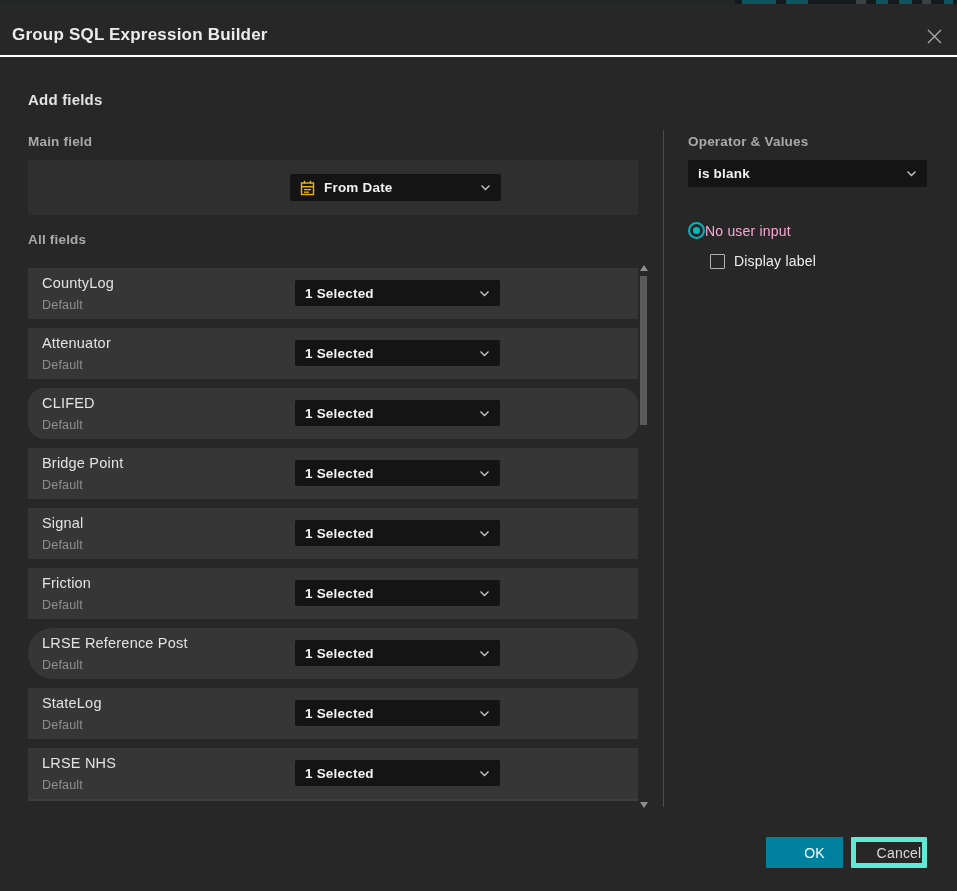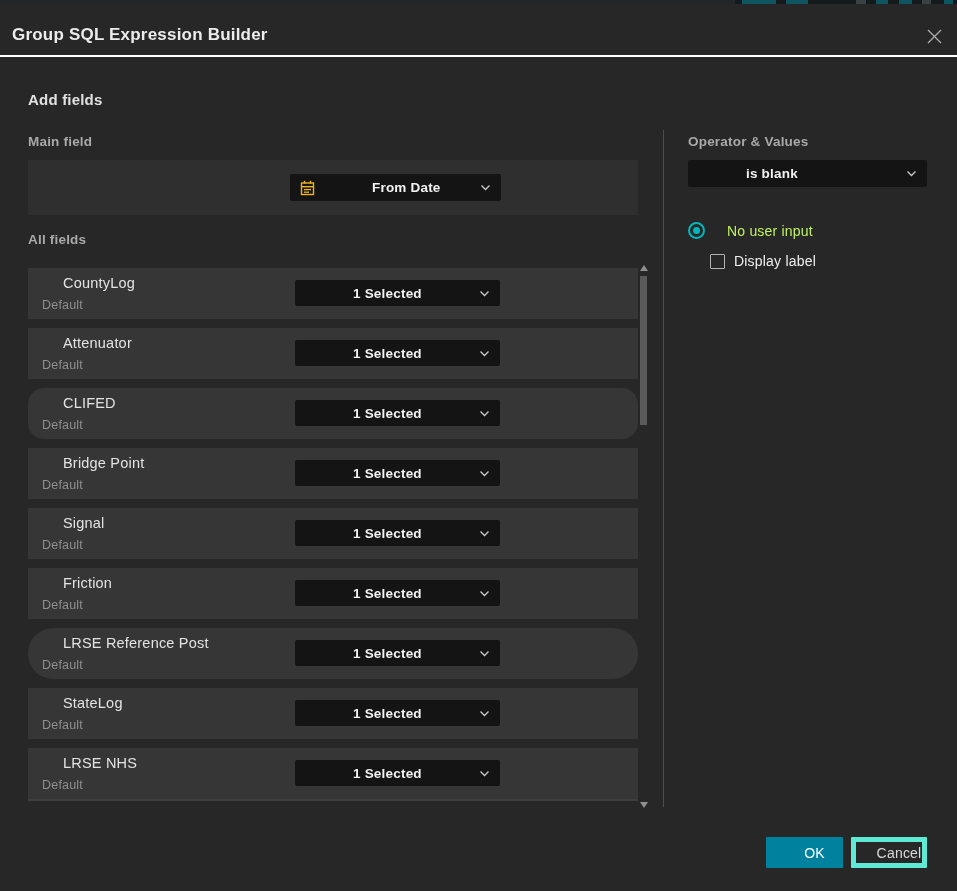--- a/index.html
+++ b/index.html
@@ -21,51 +21,51 @@
   .dlg-header { position:absolute; left:0; top:4px; width:957px; height:49px; border-bottom:2px solid #ffffff; }
   .dlg-title { position:absolute; left:12px; top:17px; font-size:17px; font-weight:700; color:#ececec; letter-spacing:.2px; }
   .close-btn { position:absolute; right:14px; top:19px; width:18px; height:18px; cursor:pointer; display:flex; align-items:center; justify-content:center; }
 
   .heading { position:absolute; left:28px; top:87px; font-size:15px; font-weight:700; color:#e2e2e2; letter-spacing:.2px; }
   .sub-label { position:absolute; font-size:13.5px; font-weight:700; color:#a9a9a9; letter-spacing:.2px; }
 
   .mainfield-box { position:absolute; left:28px; top:156px; width:610px; height:55px; background:#2f2f2f; }
 
   .select { position:absolute; height:27px; background:#141414; border-radius:2px; display:flex; align-items:center; padding:0 10px; cursor:pointer; }
-  .select .sel-text { font-size:13.5px; font-weight:700; color:#f2f2f2; letter-spacing:.2px; white-space:nowrap;margin-left:48px; }
+  .select .sel-text { font-size:13.5px; font-weight:700; color:#f2f2f2; letter-spacing:.2px; white-space:nowrap; }
   .select .chev { margin-left:auto; display:flex; align-items:center; }
 
   .sel-layer { left:40px; top:170px; width:238px; }
   .sel-field { left:290px; top:170px; width:211px; }
   .sel-field .cal { margin-right:9px; display:flex; align-items:center; }
 
   .rows-wrap { position:absolute; left:28px; top:264px; width:610px; }
   .field-row { position:absolute; left:0; width:610px; height:51px; background:#363636; }
-  .field-row .fname { position:absolute; left:14px; top:7px; font-size:14.5px; font-weight:400; color:#e3e3e3; letter-spacing:.2px;margin-left:21px; }
+  .field-row .fname { position:absolute; left:14px; top:7px; font-size:14.5px; font-weight:400; color:#e3e3e3; letter-spacing:.2px; }
   .field-row .fsub  { position:absolute; left:14px; bottom:7px; font-size:12.5px; color:#8f8f8f; letter-spacing:.2px; }
   .field-row .select { left:267px; top:12px; width:205px; height:26px; }
   .row-sliver { position:absolute; left:28px; top:795px; width:610px; height:2px; background:#3e3e3e; }
 
   
   .scrollbar { position:absolute; left:637px; top:259px; width:14px; height:547px; }
   .sb-arrow { position:absolute; left:3px; width:8px; height:6px; cursor:pointer; }
   .sb-up { top:2px; }
   .sb-down { bottom:2px; }
   .sb-thumb { position:absolute; left:3px; top:13px; width:7px; height:149px; background:#5a5a5a; cursor:grab; }
 
   .v-divider { position:absolute; left:663px; top:126px; width:1px; height:677px; background:#4d4d4d; }
 
   
   .op-label { left:688px; top:130px; }
   .sel-operator { left:688px; top:156px; width:239px; }
 
   .radio-row { position:absolute; left:688px; top:218px; display:flex; align-items:center; cursor:pointer; }
   .radio { width:17px; height:17px; border:2px solid #00b7bf; border-radius:50%; position:relative; background:#272727; }
   .radio::after { content:""; position:absolute; left:3px; top:3px; width:7px; height:7px; border-radius:50%; background:#00b7bf; }
-  .radio-row .opt-label { margin-left:22px; font-size:14px; color:#bef264; letter-spacing:.2px; }
+  .radio-row .opt-label { margin-left:0; font-size:14px; color:#f9a8d4; letter-spacing:.2px; }
 
   .check-row { position:absolute; left:710px; top:249px; display:flex; align-items:center; cursor:pointer; }
   .checkbox { width:15px; height:15px; border:1.5px solid #b3b3b3; background:transparent; border-radius:1px; }
   .check-row .opt-label { margin-left:9px; font-size:14px; color:#efefef; letter-spacing:.2px; }
 
   
   .btn { position:absolute; top:833px; height:31px; display:flex; align-items:center; justify-content:center; font-size:14px; letter-spacing:.2px; cursor:pointer; border-radius:1px;padding-left:20px; }
   .btn-ok { left:766px; width:77px; background:#00819e; color:#ffffff; font-weight:400; }
   .btn-cancel { left:851px; width:76px; background:transparent; border:5px solid #5eead4; color:#d9d9d9; }
 

